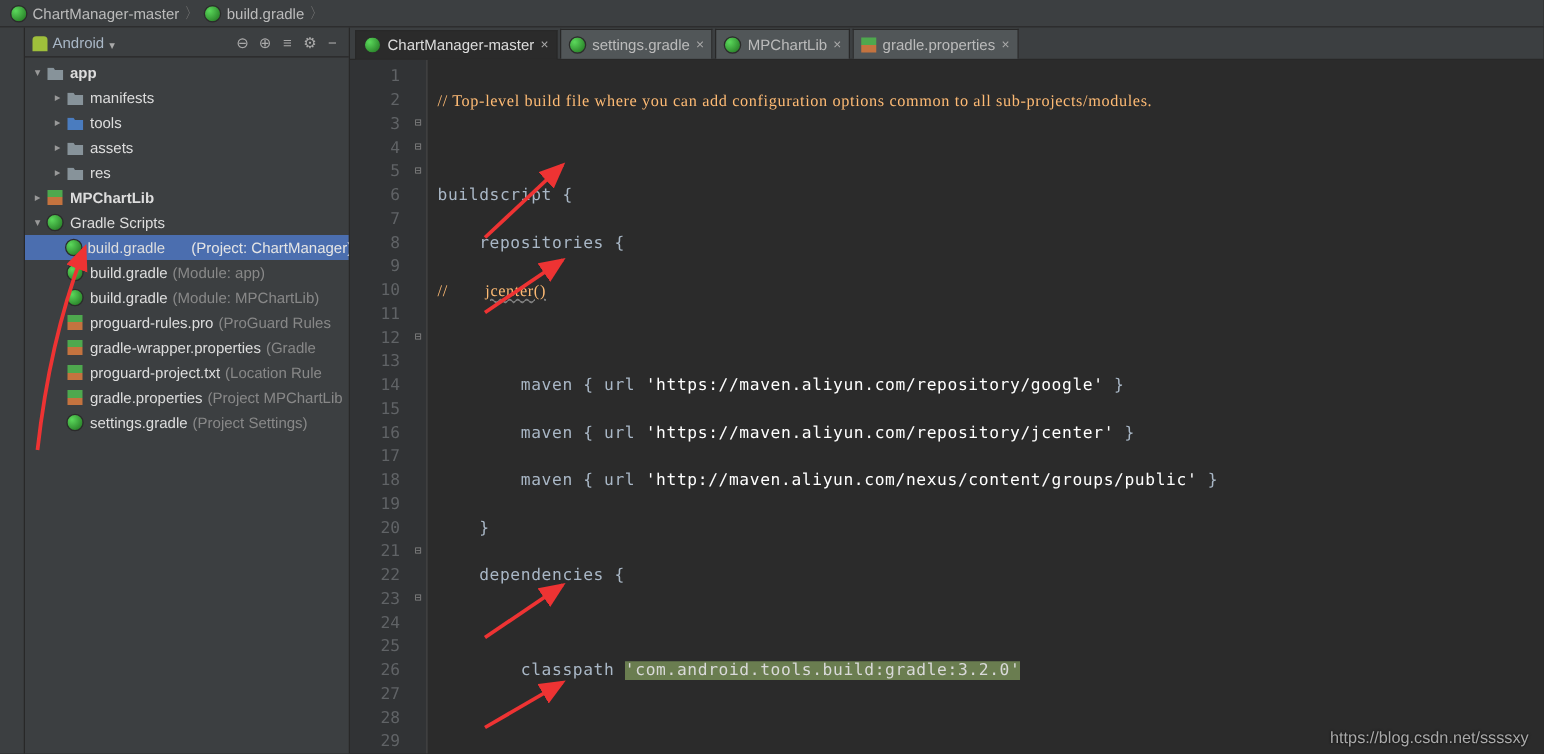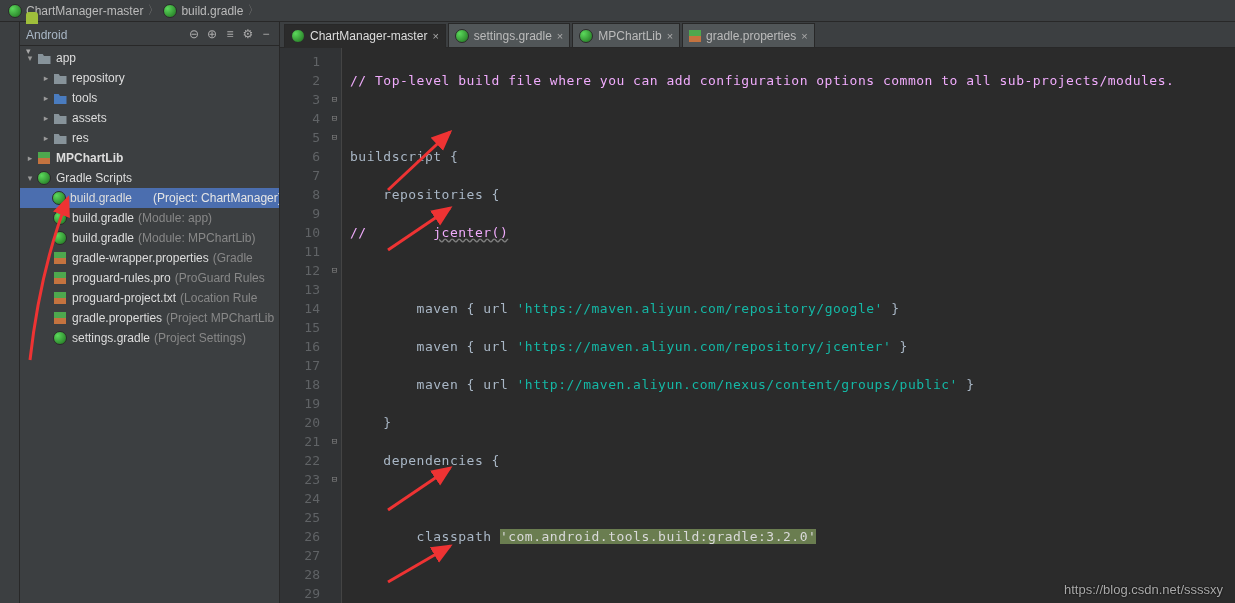--- a/index.html
+++ b/index.html
@@ -48,21 +48,21 @@
   flex-direction: column;
 }
 .sidebar-header {
   height: 24px;
   display: flex;
   align-items: center;
   padding: 0 6px;
   border-bottom: 1px solid #282828;
   justify-content: space-between;
 }
-.sidebar-header-left { display: flex; align-items: flex-start; gap: 4px; flex-direction: column; }
+.sidebar-header-left { display: flex; align-items: flex-end; gap: 4px; }
 .sidebar-header-right { display: flex; align-items: center; gap: 4px; }
 .toolbar-ico { width: 14px; height: 14px; display: inline-flex; align-items: center; justify-content: center; color: #aaa; cursor: pointer; }
 
 .tree {
   flex: 1;
   overflow: hidden;
   padding-top: 2px;
 }
 .tree-row {
   height: 20px;
@@ -139,22 +139,22 @@
 .code {
   flex: 1;
   padding: 4px 0 0 8px;
   line-height: 19px;
   white-space: pre;
   color: #a9b7c6;
   position: relative;
   letter-spacing: 0.5px;
 }
 .code .line { height: 19px; }
-.c-comment { color: #f0abfc; }
-.c-str { color: #14b8a6; }
+.c-comment { color: #fdba74; font-family: Liberation Serif, serif; }
+.c-str { color: #ffffff; }
 .c-str-hl { background: #6a7d50; color: #d9d9d9; }
 .c-wavy { text-decoration: underline wavy #808080; }
 
 
 .ico-gradle {
   width: 14px; height: 14px; border-radius: 50%;
   background: radial-gradient(circle at 30% 30%, #5bd95b, #1e6e1e);
   border: 1px solid #2b2b2b;
   display: inline-block;
 }
@@ -223,28 +223,28 @@
         <span class="toolbar-ico">−</span>
       </div>
     </div>
 
     <div class="tree">
       <div class="tree-row" style="padding-left:4px">
         <span class="tree-arrow">▾</span>
         <span class="tree-ico">
             <span class="ico-folder"></span>
           </span>
-        <span class="tree-label" style="font-weight:normal">app</span>
+        <span class="tree-label" style="font-weight:bold">app</span>
       </div>
       <div class="tree-row" style="padding-left:20px">
         <span class="tree-arrow">▸</span>
         <span class="tree-ico">
             <span class="ico-folder"></span>
           </span>
-        <span class="tree-label">repository</span>
+        <span class="tree-label">manifests</span>
       </div>
       <div class="tree-row" style="padding-left:20px">
         <span class="tree-arrow">▸</span>
         <span class="tree-ico">
             <span class="ico-folder blue"></span>
           </span>
         <span class="tree-label">tools</span>
       </div>
       <div class="tree-row" style="padding-left:20px">
         <span class="tree-arrow">▸</span>
@@ -292,29 +292,29 @@
         <span class="tree-ico">
             <span class="ico-gradle"></span>
           </span>
         <span class="tree-label">build.gradle</span>
         <span class="tree-qual">(Module: MPChartLib)</span>
       </div>
       <div class="tree-row" style="padding-left:32px">
         <span class="tree-ico">
             <span class="ico-prop"></span>
           </span>
+        <span class="tree-label">proguard-rules.pro</span>
+        <span class="tree-qual">(ProGuard Rules</span>
+      </div>
+      <div class="tree-row" style="padding-left:32px">
+        <span class="tree-ico">
+            <span class="ico-prop"></span>
+          </span>
         <span class="tree-label">gradle-wrapper.properties</span>
         <span class="tree-qual">(Gradle</span>
-      </div>
-      <div class="tree-row" style="padding-left:32px">
-        <span class="tree-ico">
-            <span class="ico-prop"></span>
-          </span>
-        <span class="tree-label">proguard-rules.pro</span>
-        <span class="tree-qual">(ProGuard Rules</span>
       </div>
       <div class="tree-row" style="padding-left:32px">
         <span class="tree-ico">
             <span class="ico-prop"></span>
           </span>
         <span class="tree-label">proguard-project.txt</span>
         <span class="tree-qual">(Location Rule</span>
       </div>
       <div class="tree-row" style="padding-left:32px">
         <span class="tree-ico">

